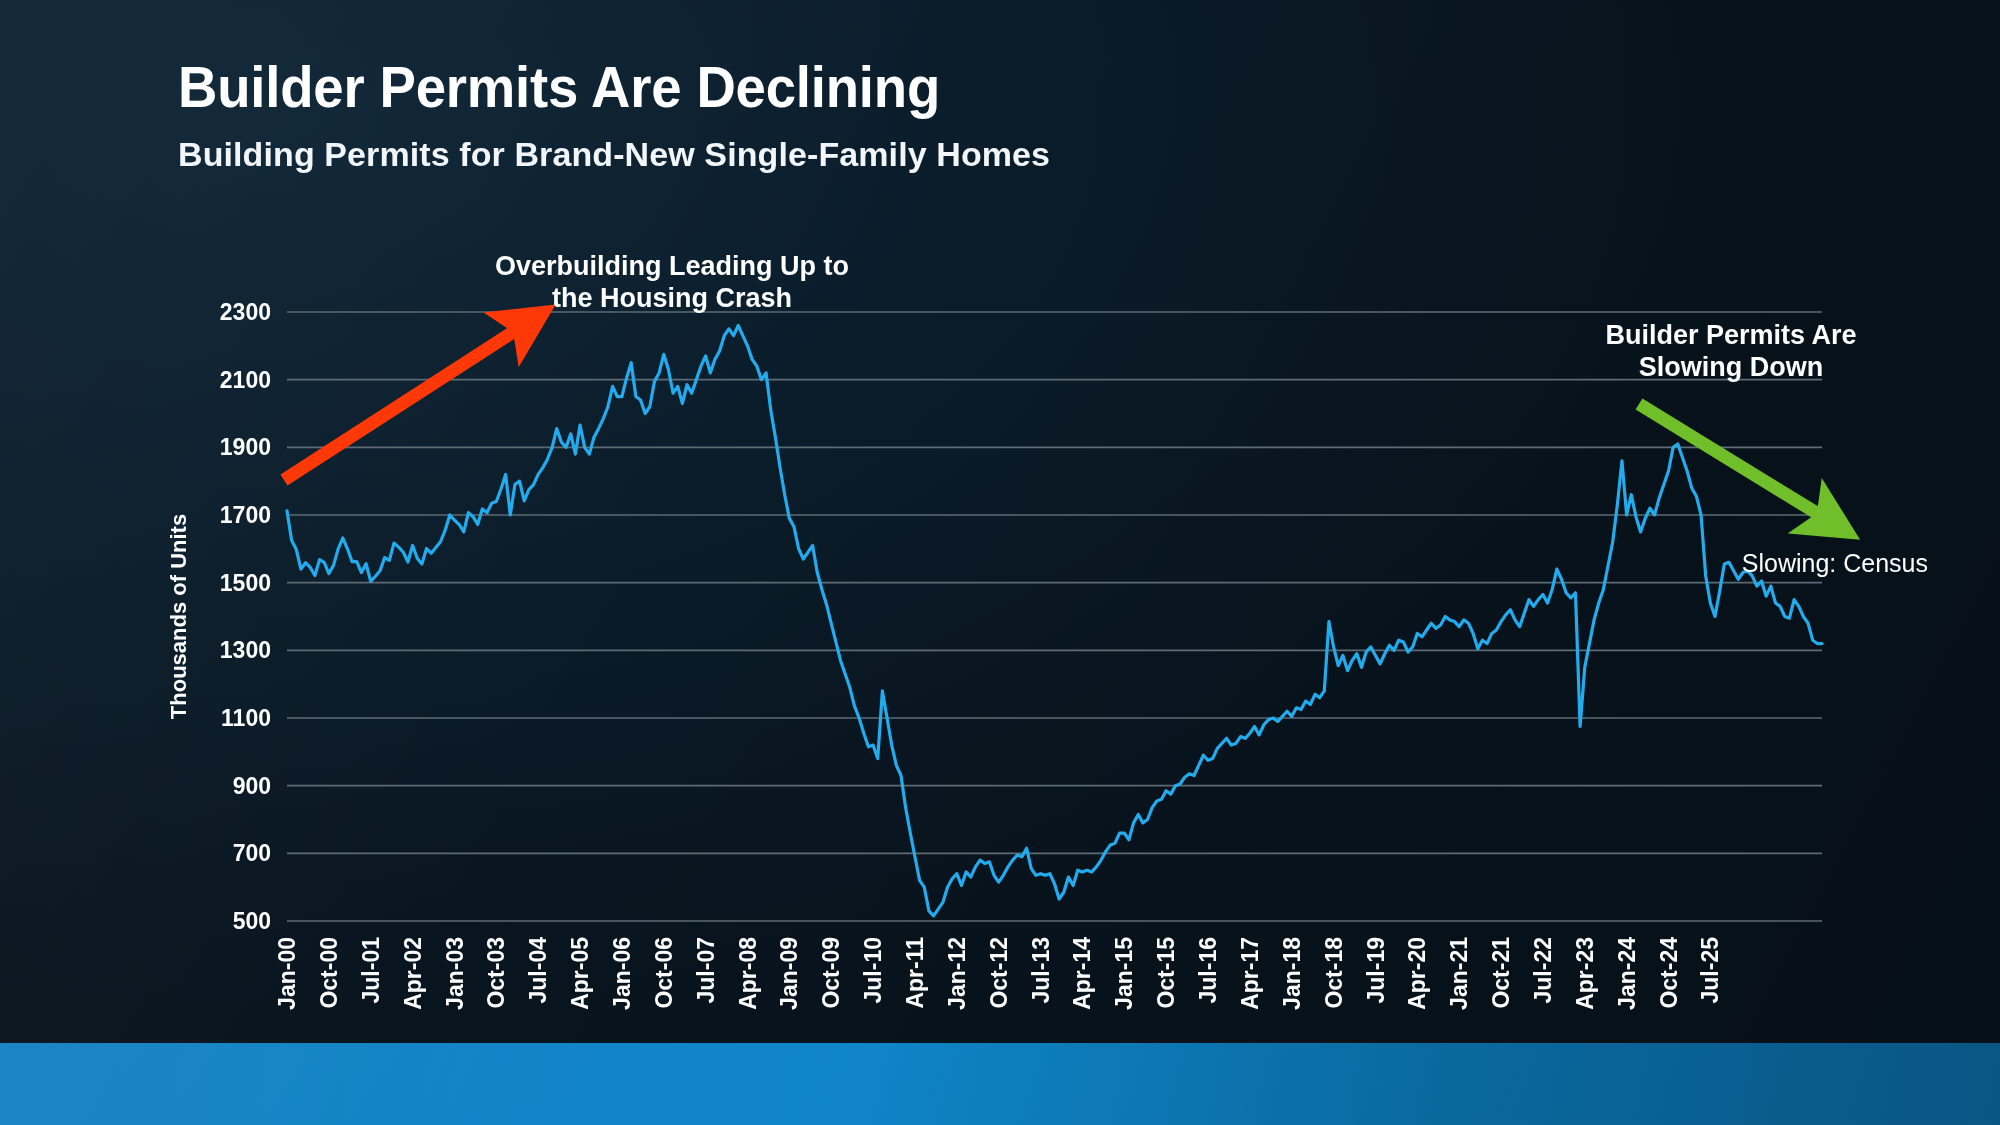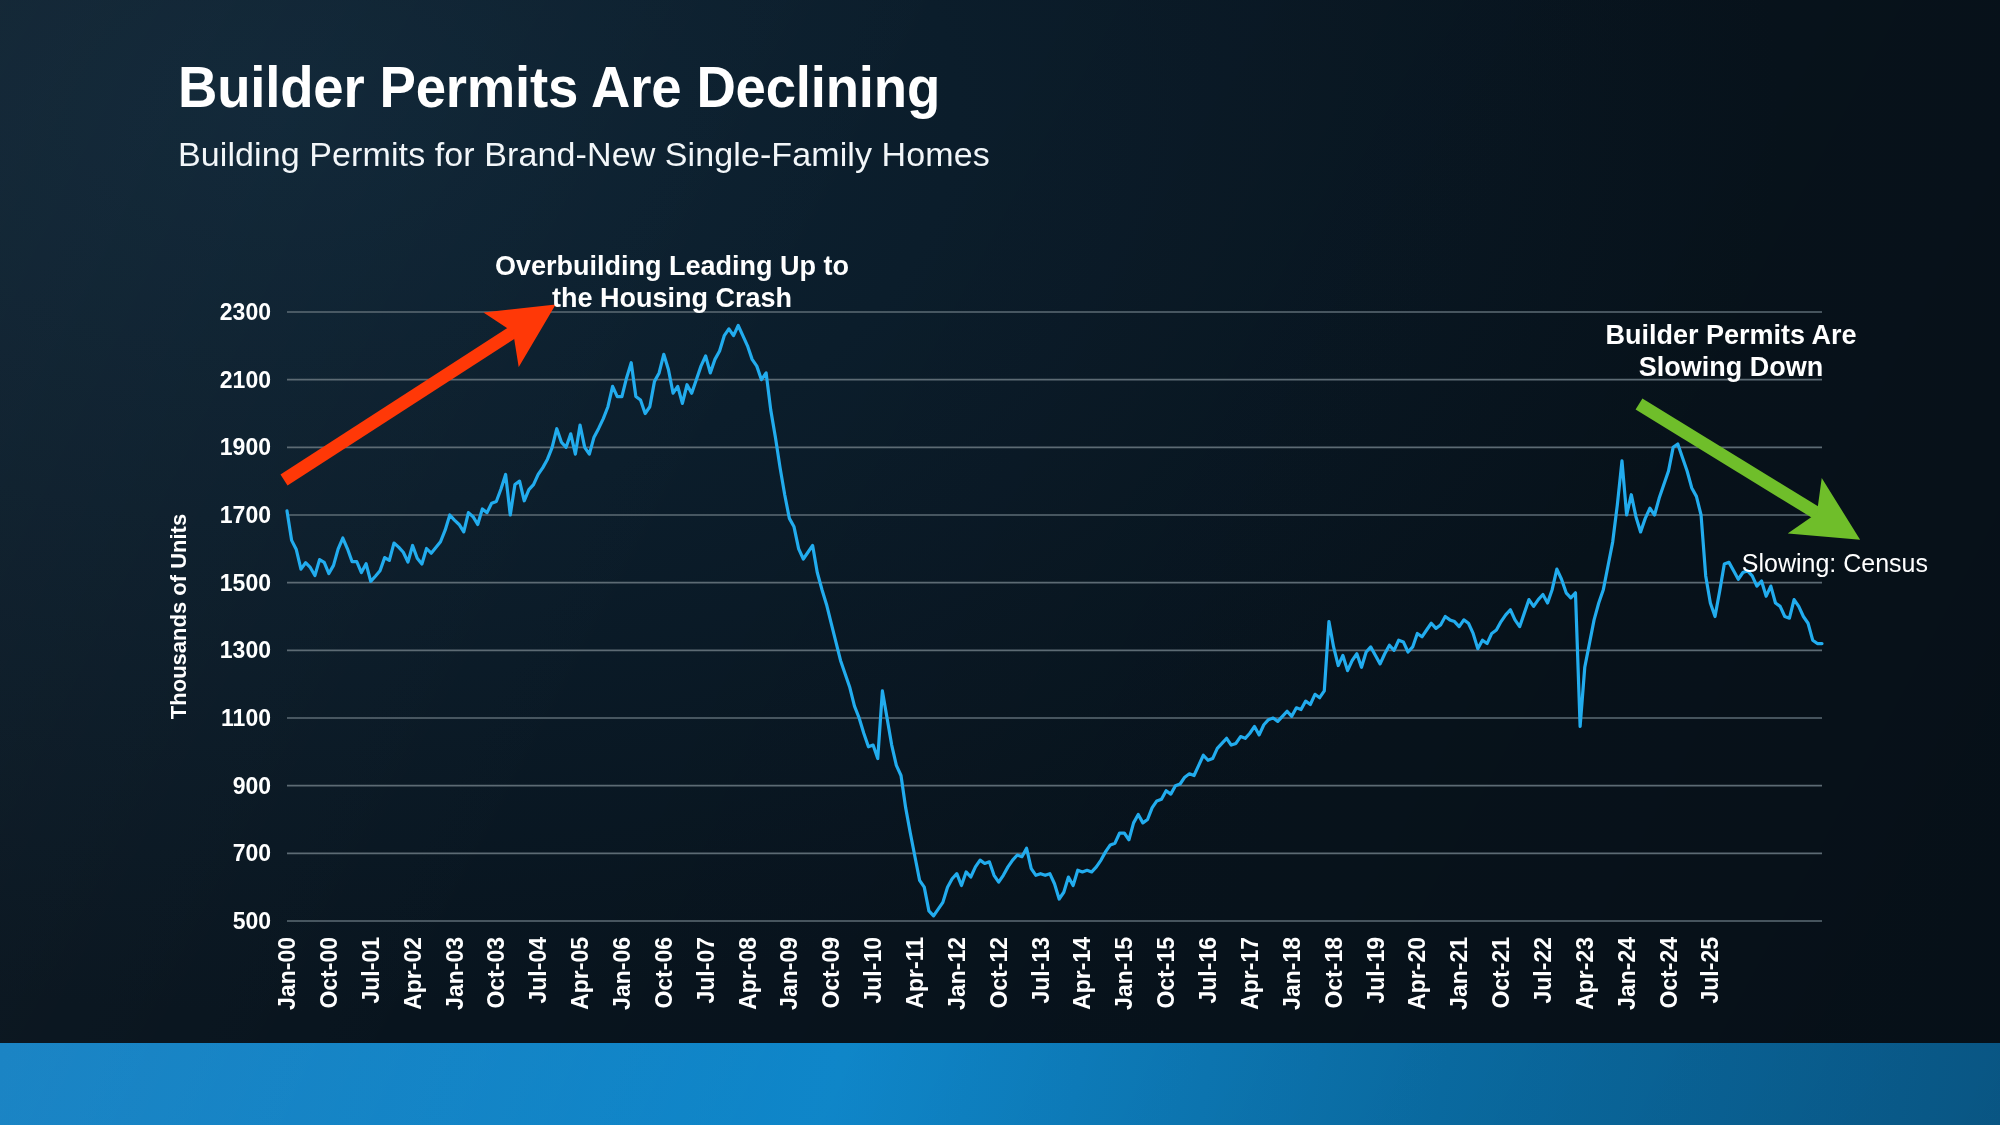--- a/index.html
+++ b/index.html
@@ -21,21 +21,21 @@
     pointer-events:none;
   }
   .header{position:absolute;left:178px;top:56px;width:1400px;z-index:5;}
   .title{
     font-size:58px;font-weight:bold;color:#ffffff;letter-spacing:-0.2px;
     line-height:1.06;margin:0;white-space:nowrap;
     font-family:"Liberation Sans Narrow","Liberation Sans",sans-serif;
     transform:scaleX(0.94);transform-origin:left center;
   }
   .subtitle{
-    font-size:34px;color:#f2f6f9;margin:18px 0 0 0;font-weight:400;
+    font-size:34px;color:#f2f6f9;margin:18px 0 0 0;font-weight:700;
     white-space:nowrap;letter-spacing:0.1px;
   }
   .plotwrap{position:absolute;left:0;top:0;width:2000px;height:1125px;z-index:4;}
   .footerbar{
     position:absolute;left:0;bottom:0;width:2000px;height:82px;z-index:8;
     background:linear-gradient(100deg,#0a7bc0 0%,#0f86c9 42%,#0a6fa8 72%,#0a5f92 100%);
   }
   .footerbar::after{
     content:"";position:absolute;inset:0;
     background:linear-gradient(115deg, rgba(255,255,255,0.07) 0%, rgba(255,255,255,0) 40%, rgba(0,0,0,0.10) 100%);

